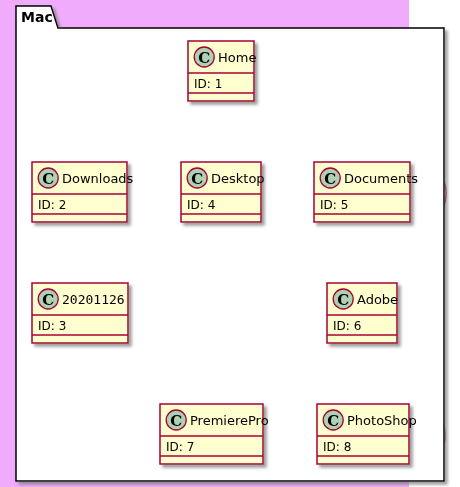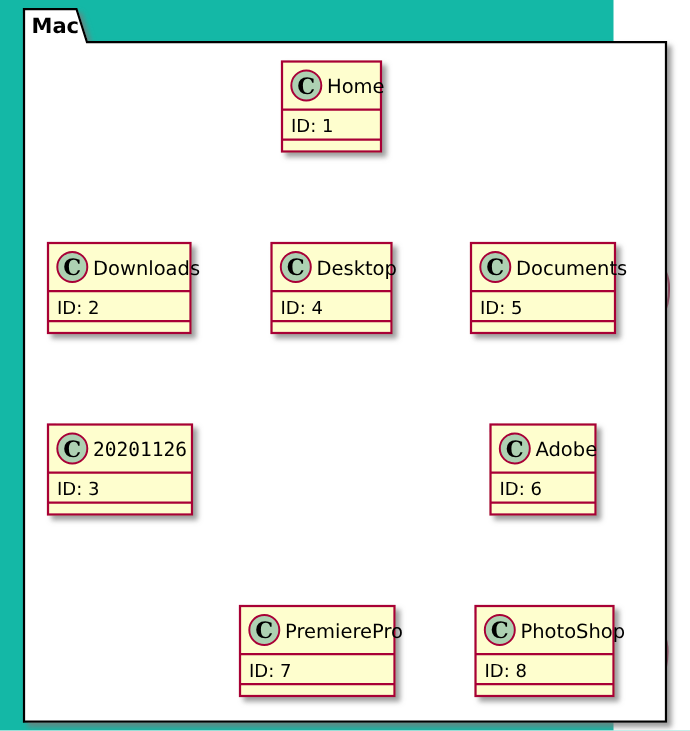--- a/index.html
+++ b/index.html
@@ -2,21 +2,21 @@
 <html><head>
 <meta charset="utf-8">
 <style>
   html, body {
     margin: 0; padding: 0;
     width: 460px; height: 487px;
     background: #FFFFFF;
     overflow: hidden;
     font-family: "DejaVu Sans", sans-serif;
   }
-  #stage { position: relative; width: 409px; height: 487px; background:#14b8a6; }
+  #stage { position: relative; width: 409px; height: 487px; background:#f0abfc; }
   svg.diagram { position: absolute; left: 0; top: 0; display:block; }
   text { font-family: "DejaVu Sans", sans-serif; }
   text.cls-name { font-size: 13px; fill: #000000; }
   text.cls-name.mono { font-family: "DejaVu Sans Mono", monospace; font-size: 13px; }
   text.cls-attr { font-size: 12px; fill: #000000; }
   text.stereo { font-family: "DejaVu Serif", serif; font-weight: bold; font-size: 15px; fill:#000000; }
   text.pkg-label { font-size: 14px; font-weight: bold; fill: #000000; }
 </style>
 </head>
 <body>

